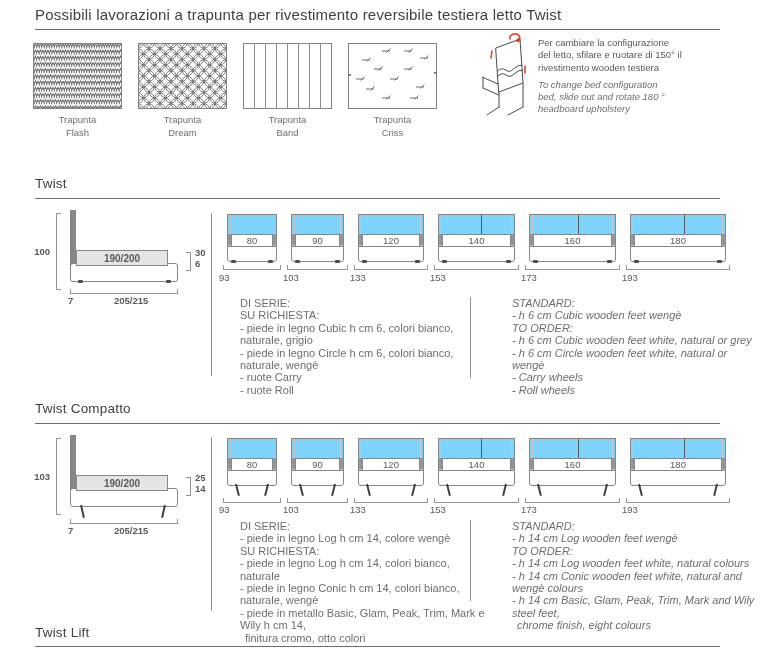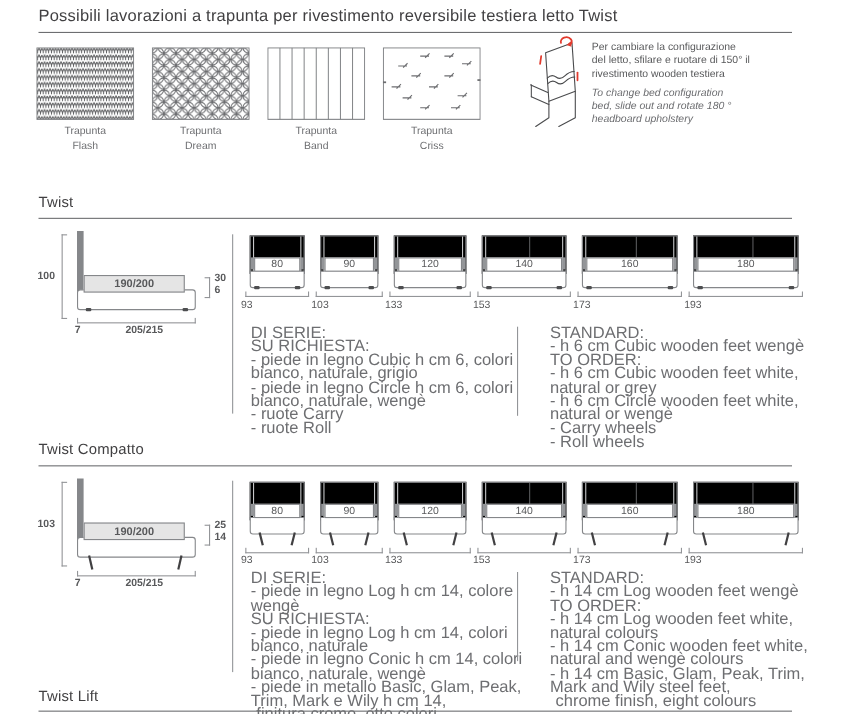--- a/index.html
+++ b/index.html
@@ -34,41 +34,41 @@
   .sv-rt,.sv-rb{position:absolute;left:169px;font-size:9.5px;font-weight:bold;color:#58595b;}
   .sv-rt{top:37px;} .sv-rb{top:48px;}
   .sv-bbr{position:absolute;left:44px;width:106px;height:4px;border-left:1px solid #939598;border-right:1px solid #939598;border-bottom:1px solid #939598;}
   .sv-l7,.sv-l205{position:absolute;font-size:9.5px;font-weight:bold;color:#58595b;}
   .sv-l7{left:42px;} .sv-l205{left:88px;}
 
   
   .vrow{position:absolute;display:flex;gap:14px;}
   .bedf{position:relative;height:70px;flex:0 0 auto;}
   .bedf.compatto{height:80px;}
-  .hb{position:absolute;top:0;left:0;right:0;height:33px;border:1px solid #85878a;background:#000000;}
+  .hb{position:absolute;top:0;left:0;right:0;height:33px;border:1px solid #85878a;background:#7dd3fc;}
   .hb::before,.hb::after{content:"";position:absolute;top:0;bottom:0;width:0;border-left:1px solid #c4c5c7;}
   .hb::before{left:2px;} .hb::after{right:2px;}
   .wingL,.wingR{position:absolute;top:19px;width:3px;height:11px;background:#939598;z-index:2;}
   .wingL{left:0;} .wingR{right:0;}
   .mat{position:absolute;left:3px;right:3px;top:19px;height:11px;border:1px solid #85878a;background:#fff;display:flex;align-items:center;justify-content:center;font-size:9.5px;color:#58595b;z-index:3;}
   .split{position:absolute;left:56%;top:0;width:1px;height:19px;background:#58595b;z-index:1;}
   .bbase{position:absolute;top:32px;left:0;right:0;height:14px;border:1px solid #85878a;border-radius:0 0 3px 3px;background:#fff;}
   .ftL,.ftR{position:absolute;top:46px;width:5px;height:3px;background:#4d4e50;border-radius:1px;}
   .ftL{left:4px;} .ftR{right:4px;}
   .legL,.legR{position:absolute;top:46px;width:2px;height:12px;background:#414042;transform-origin:50% 0;}
   .legL{left:8px;transform:rotate(-14deg);} .legR{right:8px;transform:rotate(14deg);}
   .brk{position:absolute;left:-4px;right:-4px;top:51px;height:4px;border-left:1px solid #939598;border-right:1px solid #939598;border-bottom:1px solid #939598;}
   .compatto .brk{top:60px;}
   .blab{position:absolute;top:58px;left:-8px;right:-8px;text-align:left;font-size:9.5px;color:#58595b;}
   .compatto .blab{top:66px;}
 
   
   .vdiv{position:absolute;width:1px;background:#939598;}
-  .specs{position:absolute;width:250px;font-size:15px;line-height:12.4px;color:#6d6e71;}
-  .specs.en{}
+  .specs{position:absolute;width:250px;font-size:11px;line-height:12.4px;color:#6d6e71;margin-left:12px;}
+  .specs.en{font-style:italic;}
   .specs .cont{padding-left:5px;}
 </style>
 </head>
 <body>
 
 <div class="page">
 
   <div class="h1">Possibili lavorazioni a trapunta per rivestimento reversibile testiera letto Twist</div>
   <div class="rule" style="top:29px"></div>
 

